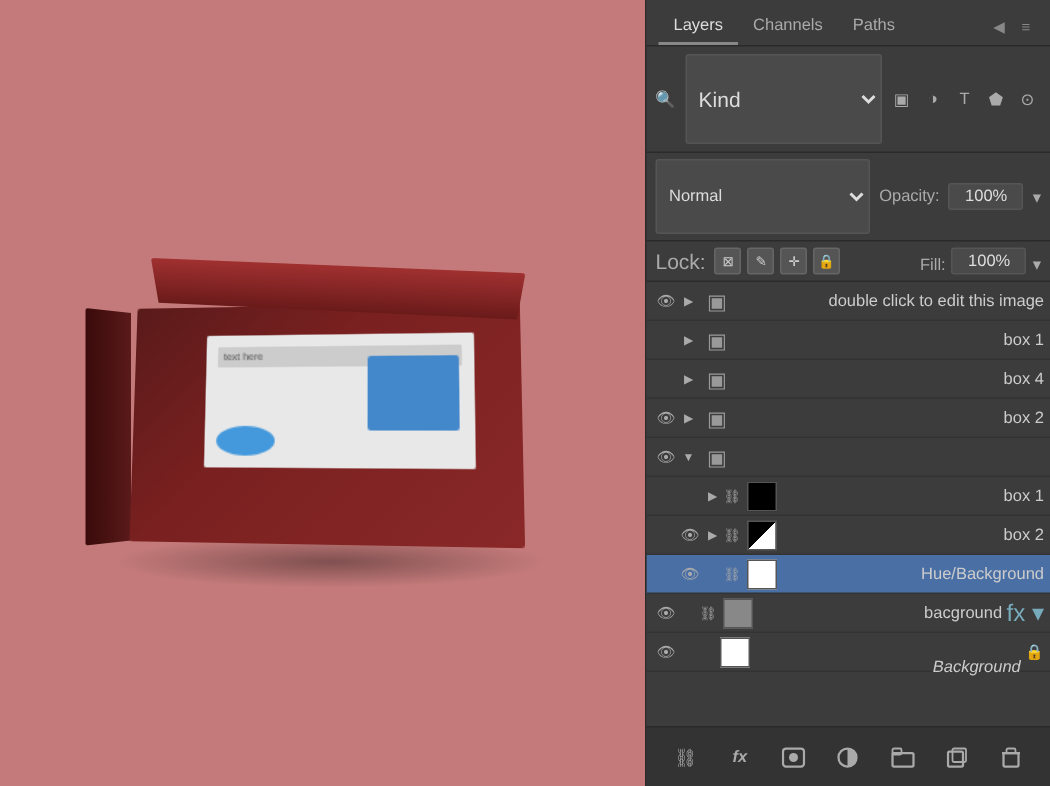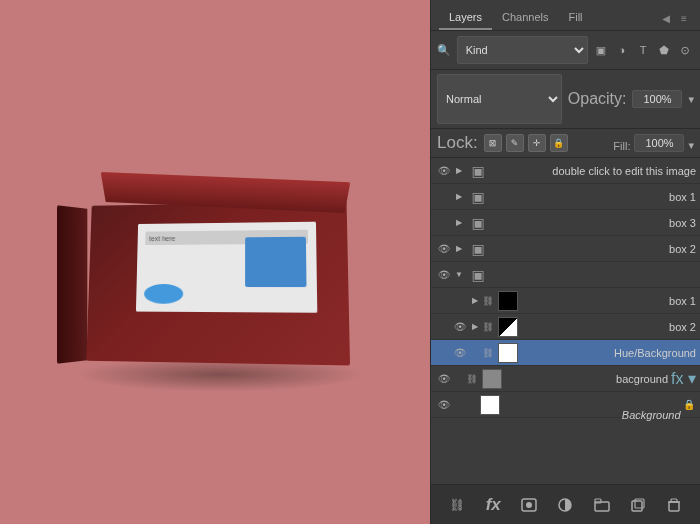--- a/index.html
+++ b/index.html
@@ -159,22 +159,22 @@
       color: #aaa;
       font-size: 11px;
       margin-right: 2px;
     }
 
     .filter-dropdown {
       flex: 1;
       background: #4a4a4a;
       border: 1px solid #555;
       color: #ddd;
-      font-size: 11px;
-      padding: 6px 4px;
+      font-size: 14px;
+      padding: 20px 4px;
       border-radius: 2px;
     }
 
     .filter-icons {
       display: flex;
       gap: 3px;
     }
 
     .filter-icon {
       width: 18px;
@@ -201,21 +201,21 @@
       background: #4a4a4a;
       border: 1px solid #555;
       color: #ddd;
       font-size: 11px;
       padding: 17px 4px;
       border-radius: 2px;
     }
 
     .opacity-label {
       color: #aaa;
-      font-size: 16px;
+      font-size: 11px;
     }
 
     .opacity-value {
       background: #4a4a4a;
       border: 1px solid #555;
       color: #ddd;
       font-size: 11px;
       padding: 2px 4px;
       width: 50px;
       border-radius: 2px;
@@ -226,21 +226,21 @@
     .lock-row {
       display: flex;
       align-items: center;
       padding: 4px 6px;
       gap: 4px;
       border-bottom: 1px solid #2a2a2a;
     }
 
     .lock-label {
       color: #aaa;
-      font-size: 17px;
+      font-size: 14px;
       margin-right: 2px;
     }
 
     .lock-icon {
       width: 18px;
       height: 18px;
       background: #555;
       border: 1px solid #666;
       border-radius: 2px;
       display: flex;
@@ -453,21 +453,21 @@
     <div class="box-top"></div>
   </div>
 </div>
 
 <div class="layers-panel">
 
   <div class="panel-header">
     <div class="panel-tabs">
       <div class="panel-tab active">Layers</div>
       <div class="panel-tab">Channels</div>
-      <div class="panel-tab">Fill</div>
+      <div class="panel-tab">Paths</div>
     </div>
     <div class="panel-top-controls">
       <div class="top-ctrl-btn">◀</div>
       <div class="top-ctrl-btn">≡</div>
     </div>
   </div>
 
   <div class="filter-row">
     <span class="filter-label">🔍</span>
     <select class="filter-dropdown">
@@ -517,21 +517,21 @@
       <div class="eye-icon" style="color:transparent;">👁</div>
       <div class="expand-icon">▶</div>
       <div class="layer-thumb folder">▣</div>
       <span class="layer-name">box 1</span>
     </div>
 
     <div class="layer-row">
       <div class="eye-icon" style="color:transparent;">👁</div>
       <div class="expand-icon">▶</div>
       <div class="layer-thumb folder">▣</div>
-      <span class="layer-name">box 3</span>
+      <span class="layer-name">box 4</span>
     </div>
 
     <div class="layer-row">
       <div class="eye-icon">👁</div>
       <div class="expand-icon">▶</div>
       <div class="layer-thumb folder">▣</div>
       <span class="layer-name">box 2</span>
     </div>
 
     <div class="layer-row">
@@ -579,21 +579,21 @@
       <div style="width:12px;"></div>
       <div class="layer-thumb white"></div>
       <span class="layer-name italic">Background</span>
       <span class="lock-badge">🔒</span>
     </div>
 
   </div>
 
   <div class="panel-footer">
     <div class="footer-btn" title="Link Layers">⛓</div>
-    <div class="footer-btn" title="Add Layer Style" style="font-style:italic;font-weight:bold;font-size:17px;">fx</div>
+    <div class="footer-btn" title="Add Layer Style" style="font-style:italic;font-weight:bold;font-size:11px;">fx</div>
     <div class="footer-btn" title="Add Layer Mask">
       <svg width="16" height="14" viewBox="0 0 16 14">
           <rect x="1" y="1" width="14" height="12" rx="2" fill="none" stroke="#aaa" stroke-width="1.5"></rect>
           <circle cx="8" cy="7" r="3" fill="#aaa"></circle>
         </svg>
     </div>
     <div class="footer-btn" title="Create New Fill or Adjustment Layer">
       <svg width="14" height="14" viewBox="0 0 14 14">
           <circle cx="7" cy="7" r="6" fill="none" stroke="#aaa" stroke-width="1.5"></circle>
           <path d="M7 1 A6 6 0 0 1 7 13 Z" fill="#aaa"></path>

